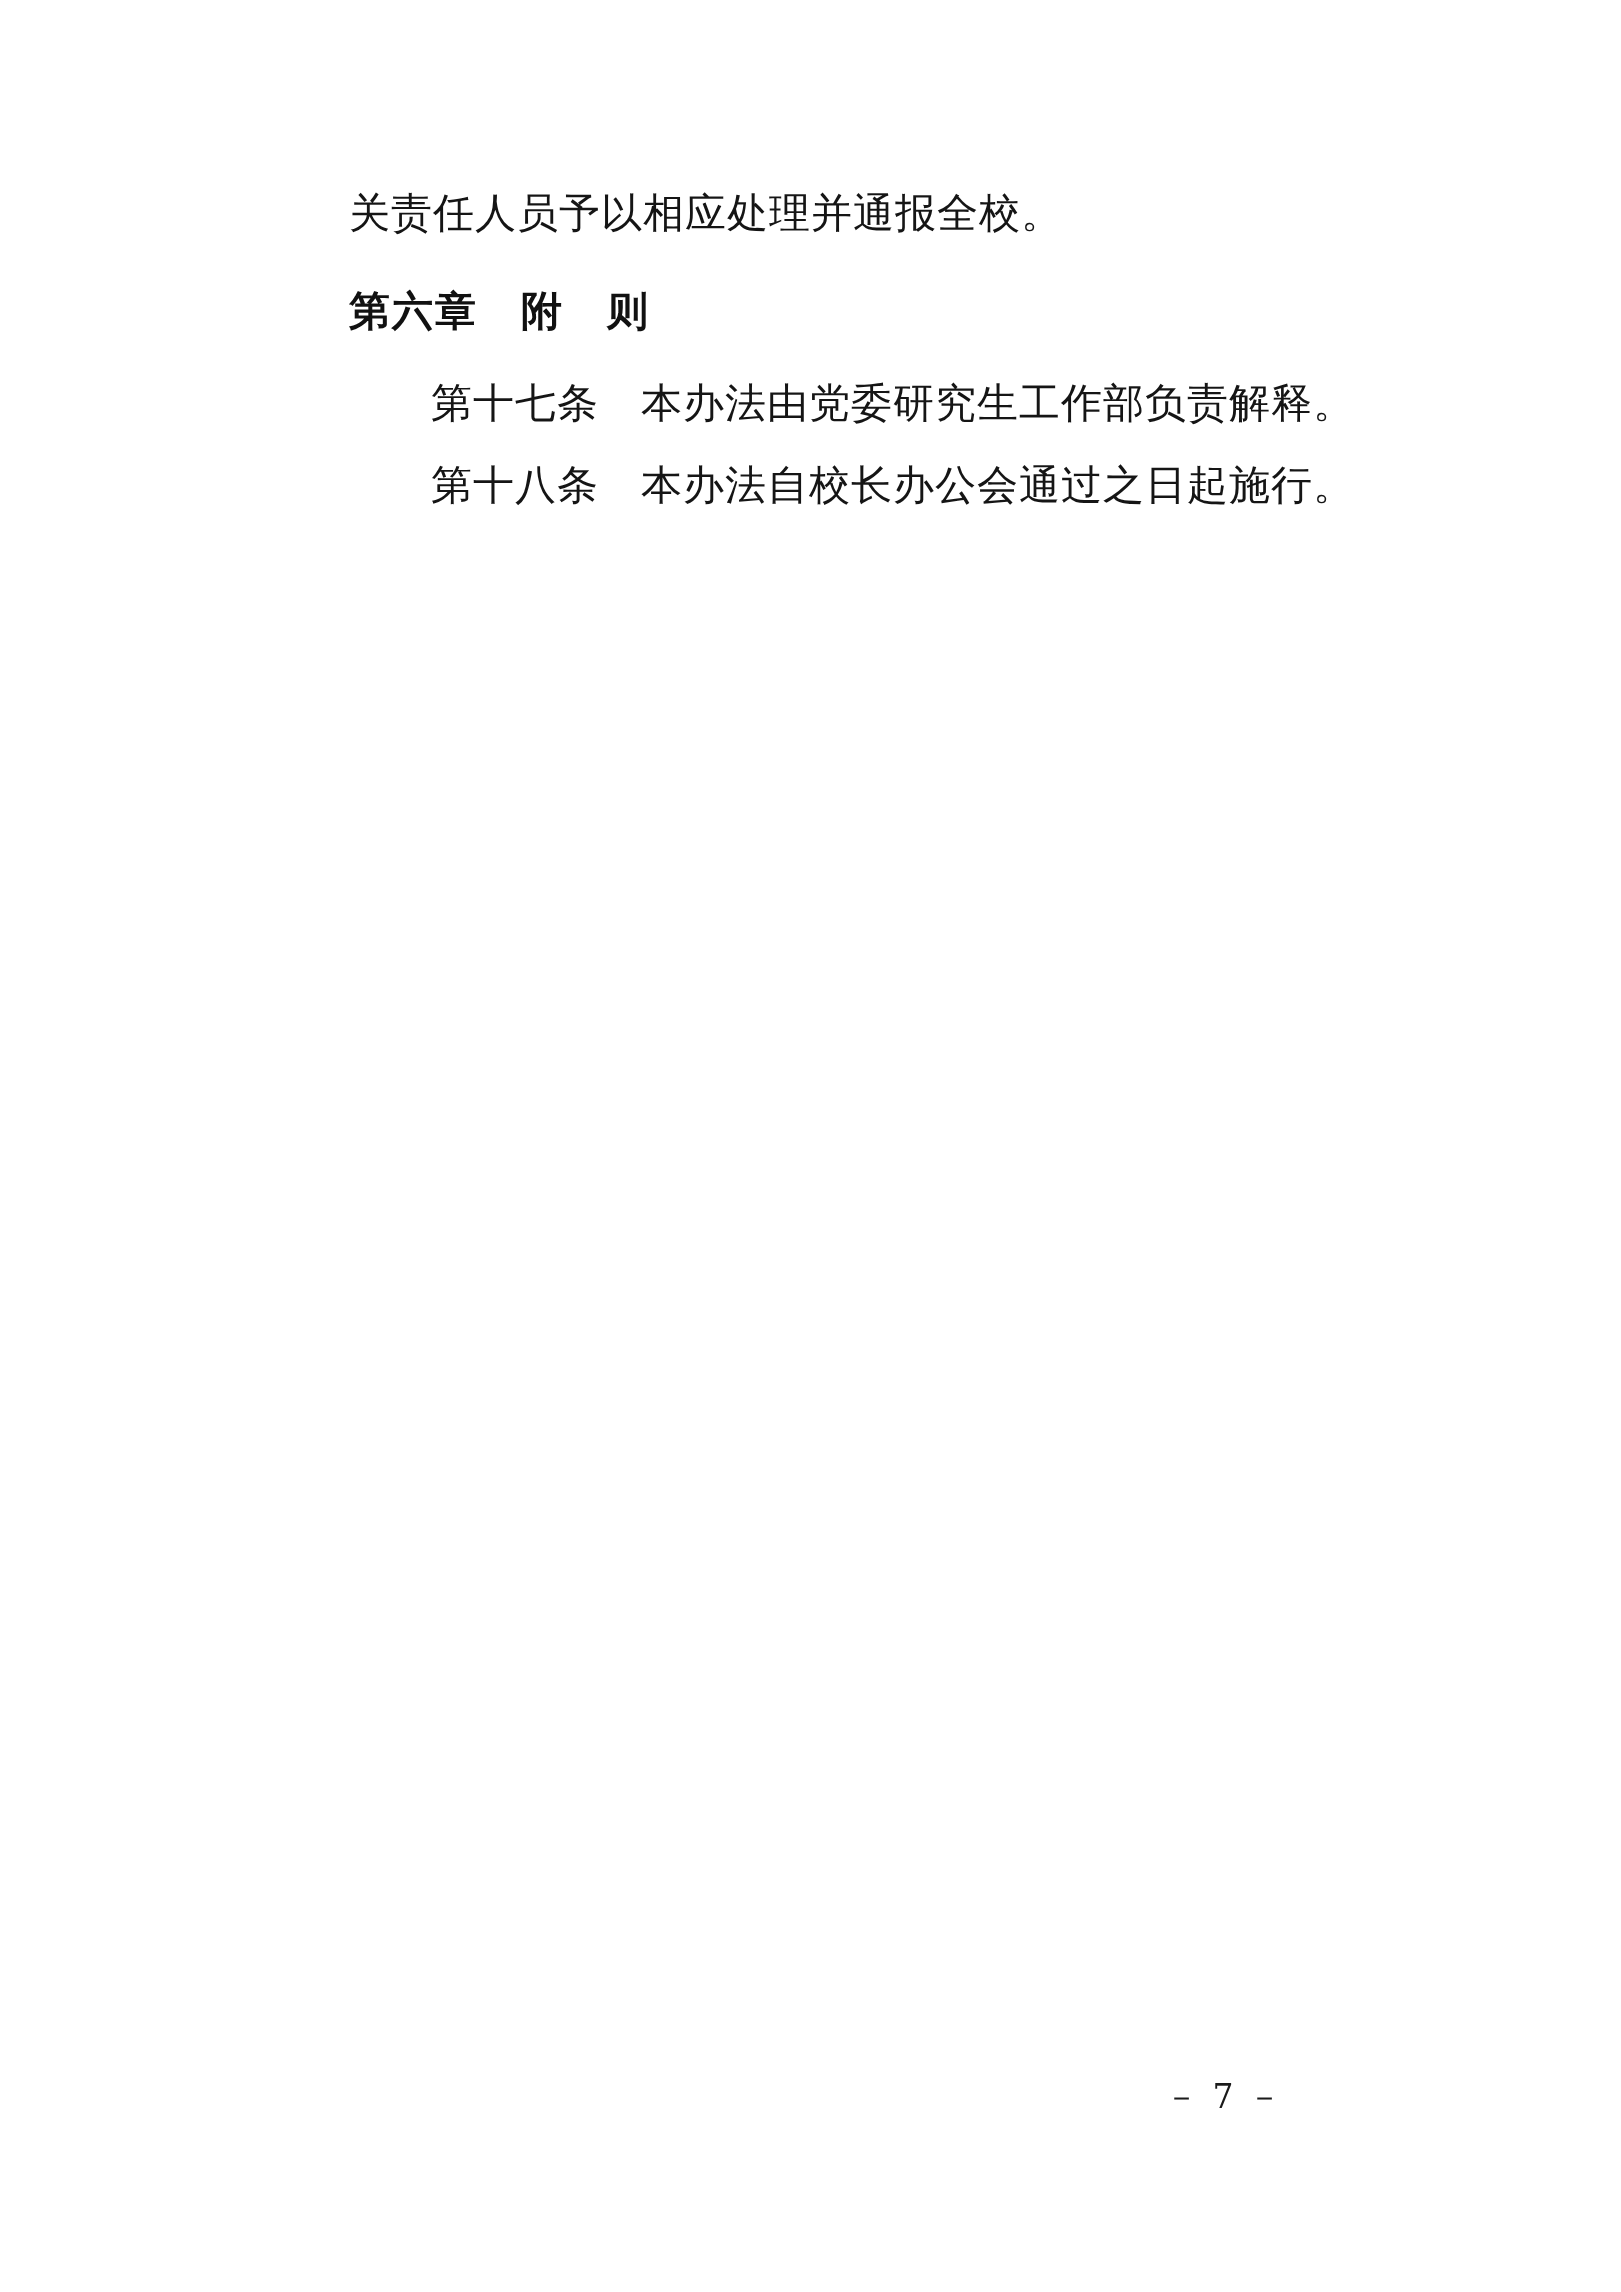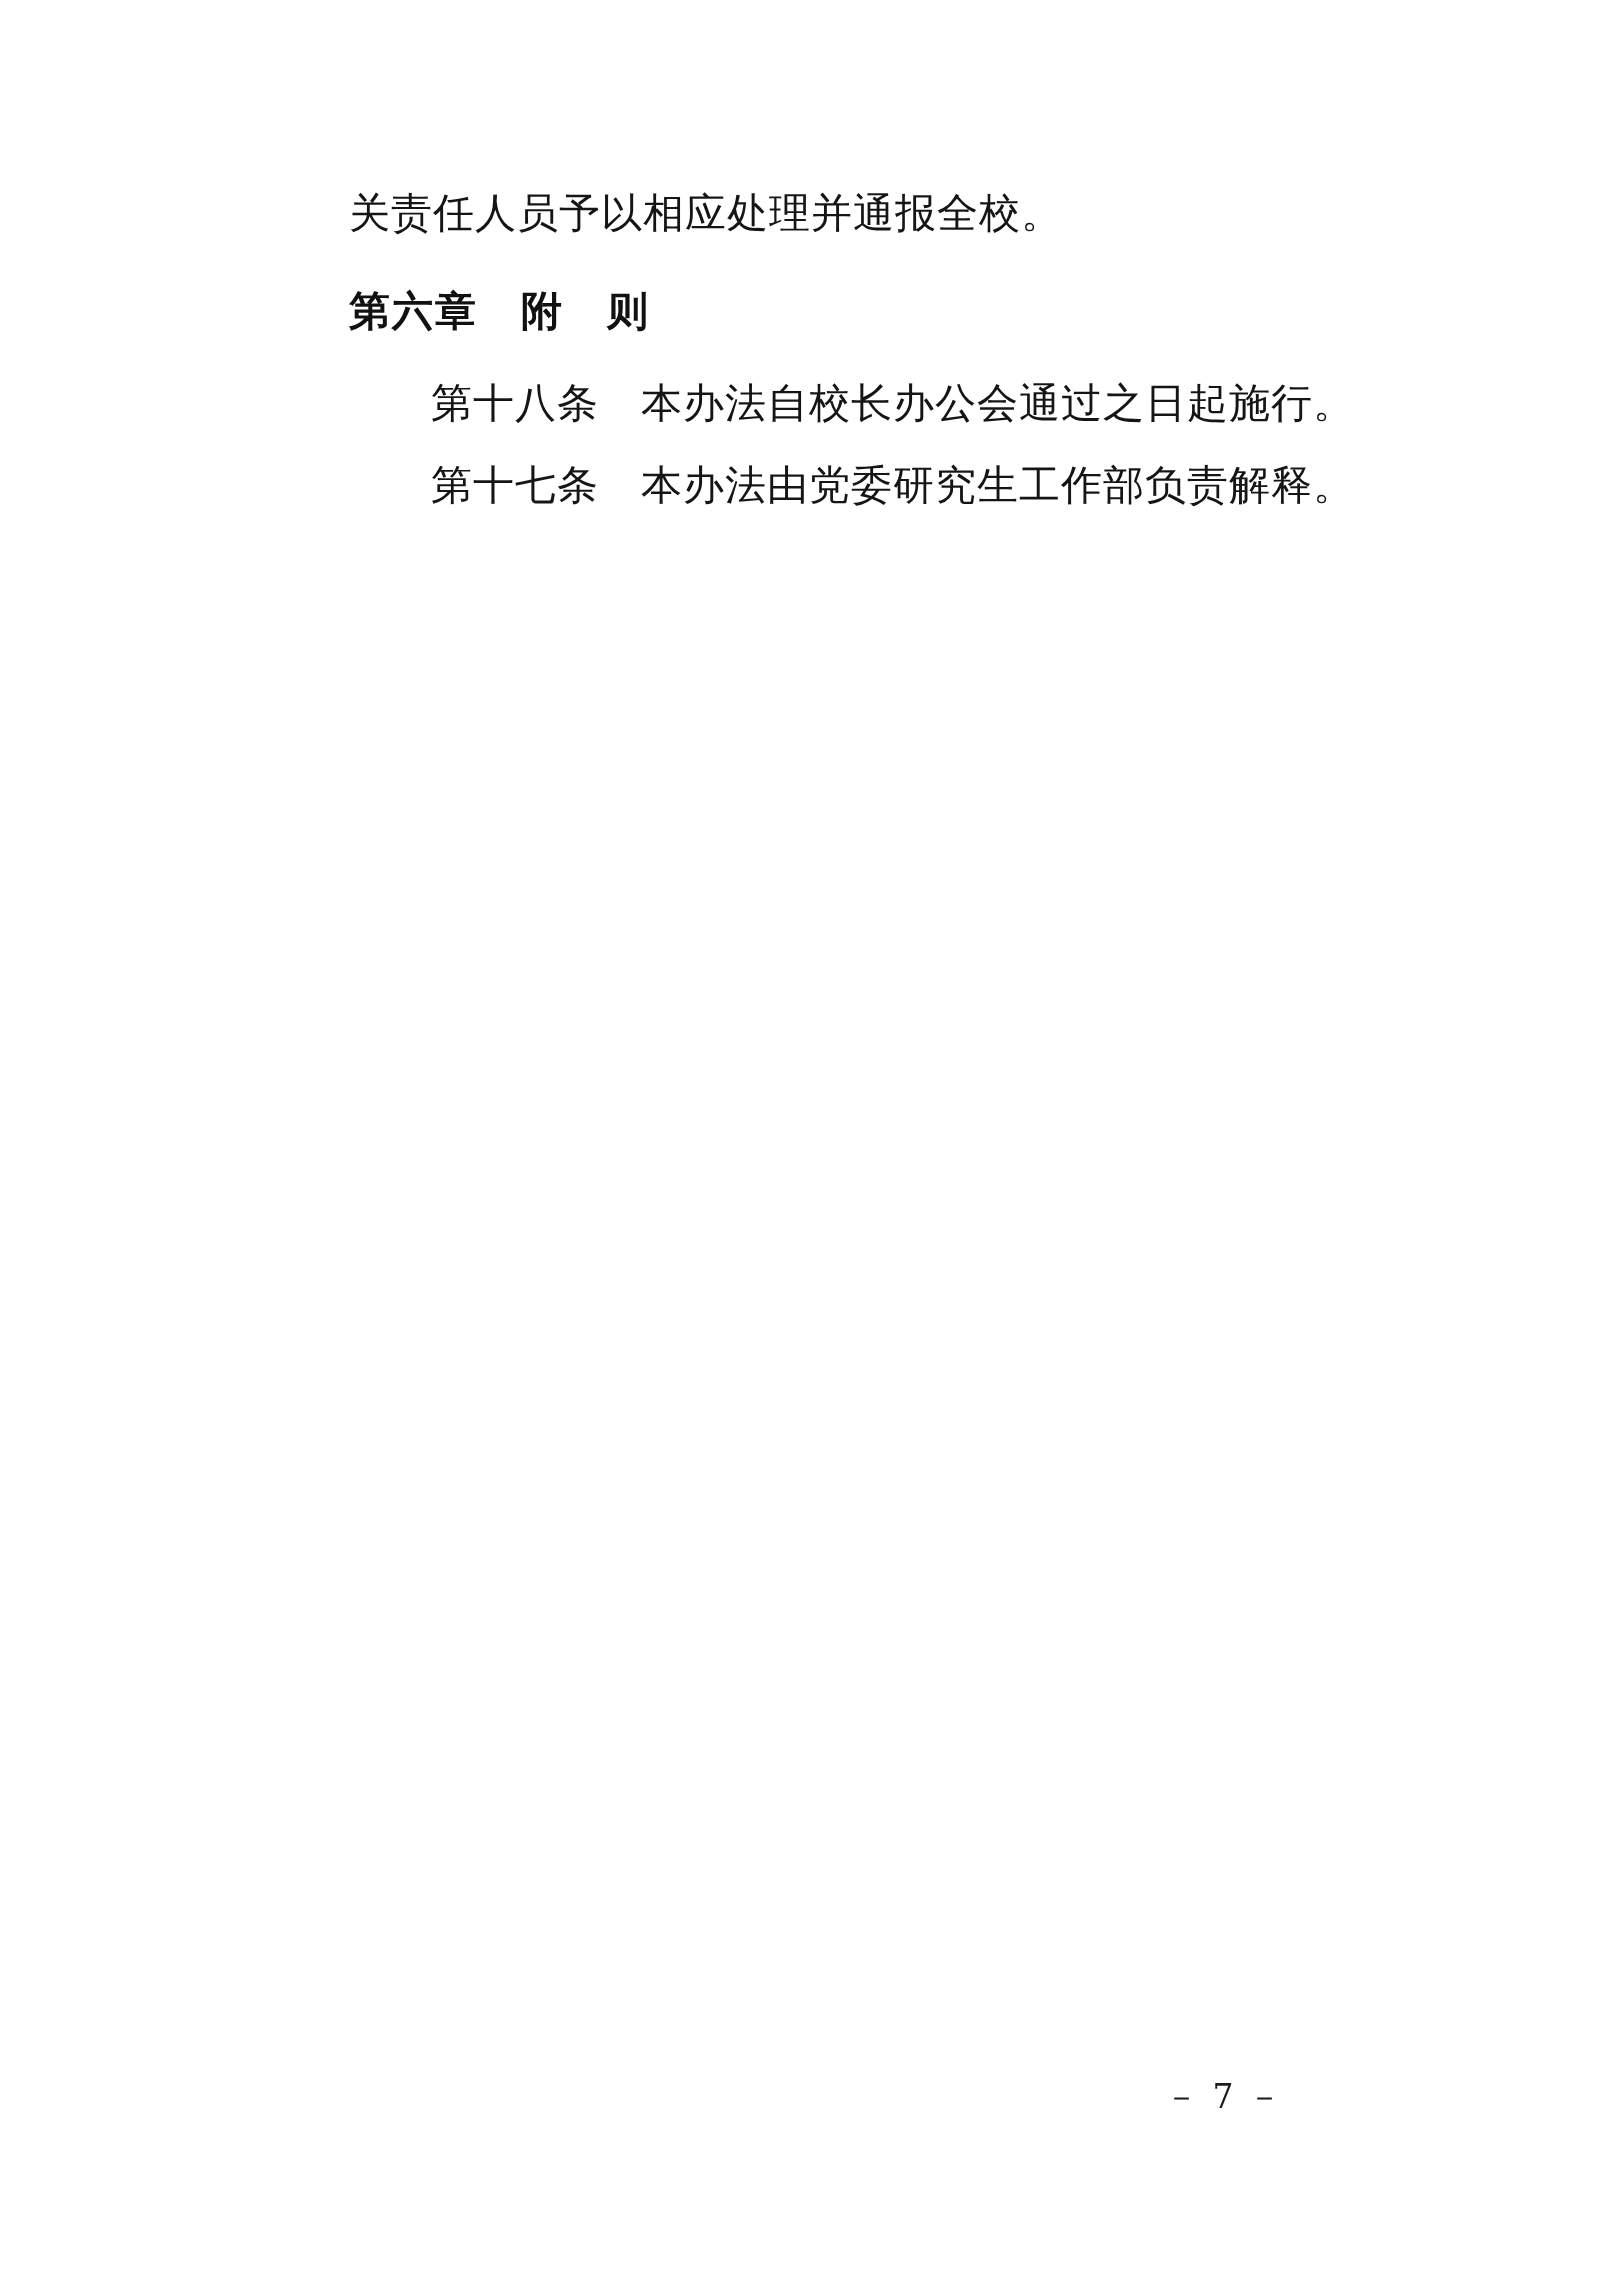--- a/index.html
+++ b/index.html
@@ -61,20 +61,20 @@
 </style>
 </head>
 <body>
 
 <div class="page">
   <div class="content">
     <div class="body-line continued-line">关责任人员予以相应处理并通报全校。</div>
 
     <div class="chapter-heading">第六章　附　则</div>
 
+    <div class="body-line indented-line">第十七条　本办法由党委研究生工作部负责解释。</div>
+
     <div class="body-line indented-line">第十八条　本办法自校长办公会通过之日起施行。</div>
-
-    <div class="body-line indented-line">第十七条　本办法由党委研究生工作部负责解释。</div>
   </div>
 
   <div class="page-number">－ 7 －</div>
 </div>
 
 
 </body></html>

